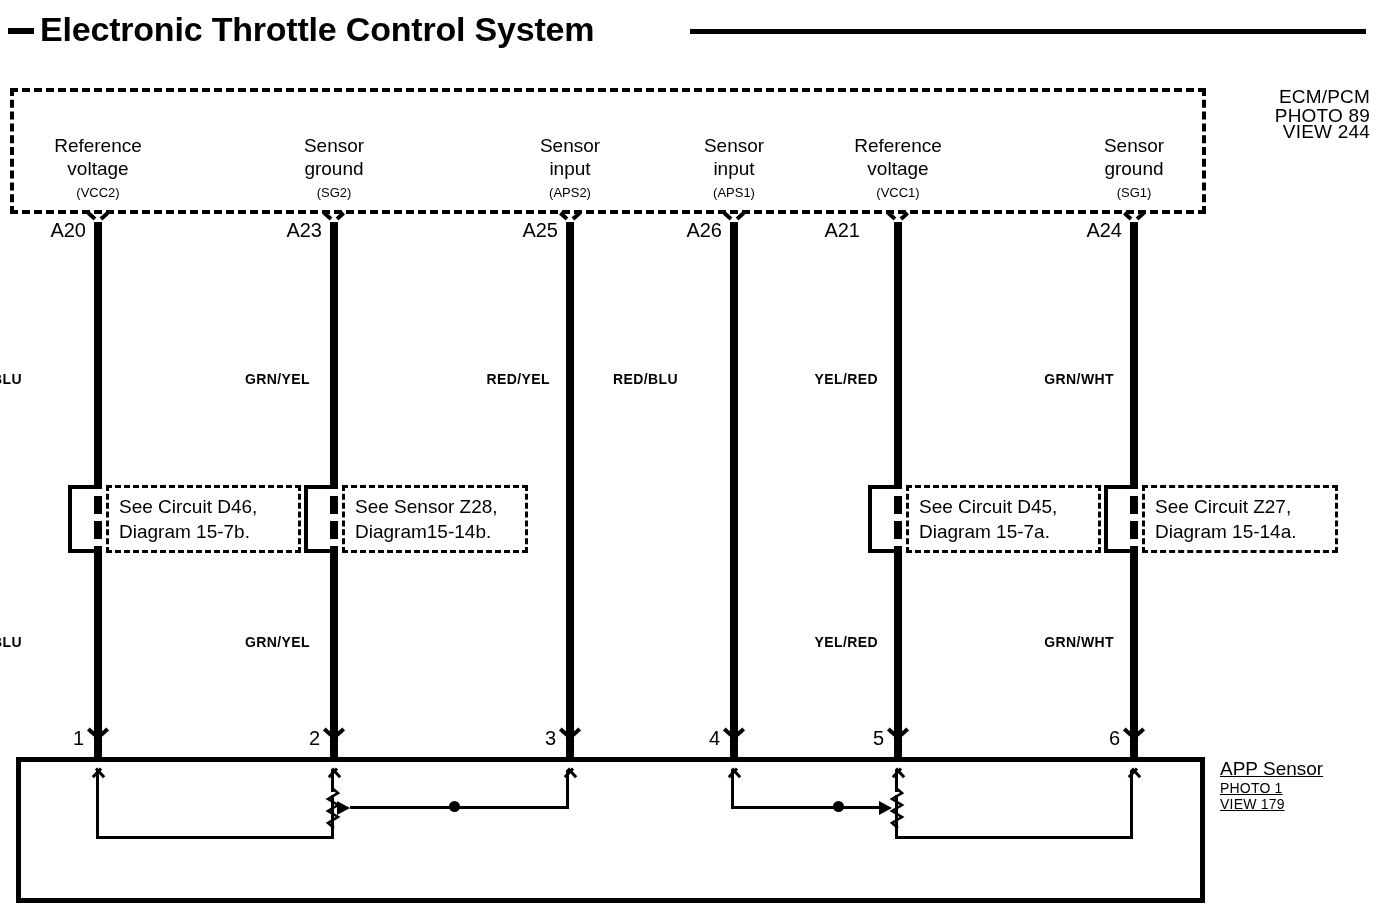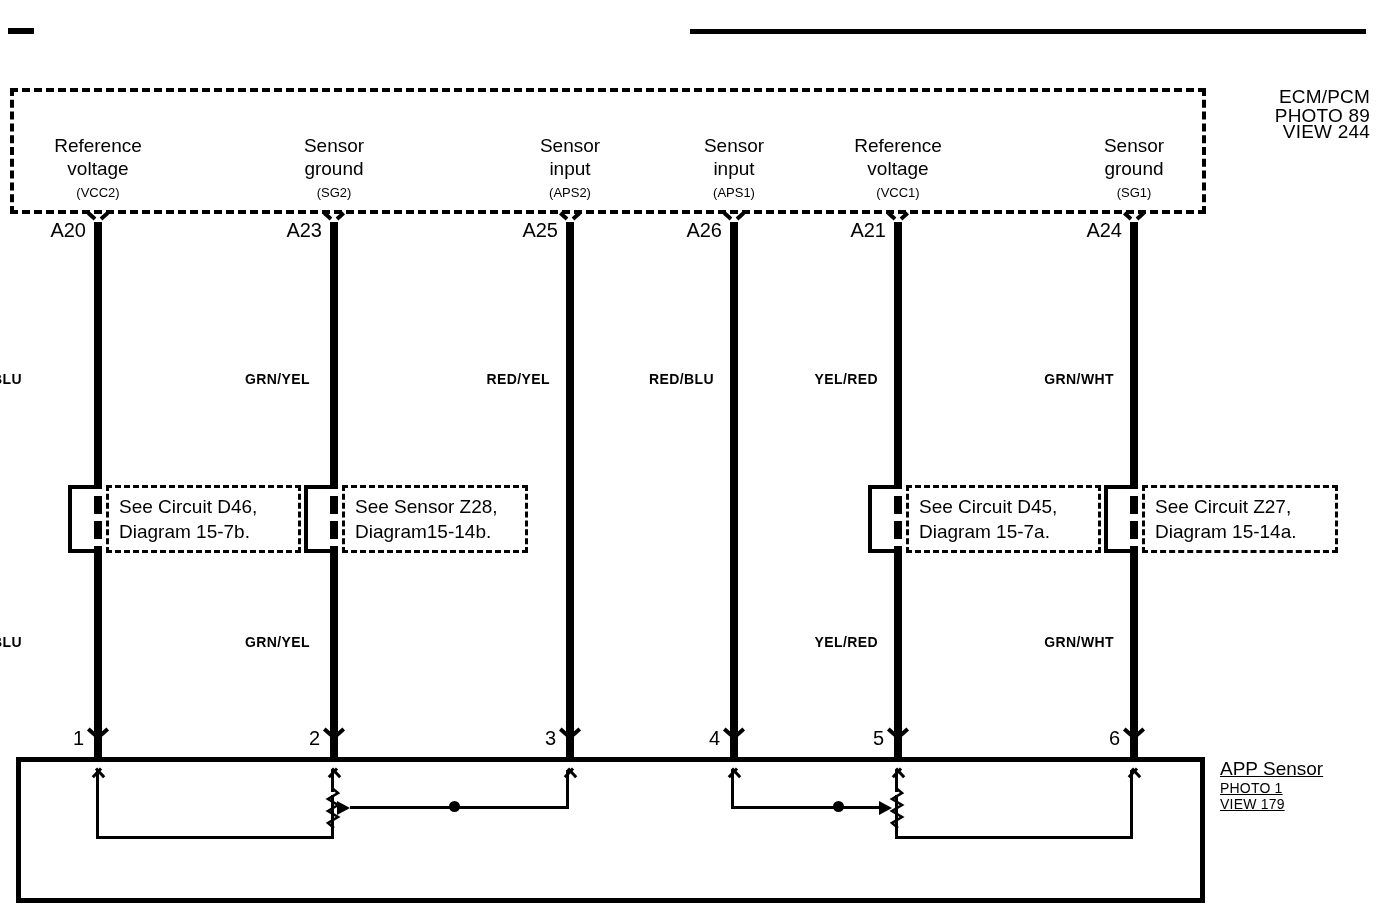--- a/index.html
+++ b/index.html
@@ -76,20 +76,21 @@
   
   .warr{position:absolute;width:0;height:0;border-top:7px solid transparent;
         border-bottom:7px solid transparent;}
   .warr.right{border-left:13px solid #000;}
 </style>
 </head>
 <body>
 
 <div class="abs" id="title-bar">
   <div class="abs" id="title-dash"></div>
+  <div class="abs" id="title-text">Electronic Throttle Control System</div>
   <div class="abs" id="title-rule"></div>
 </div>
 
 <div class="abs" id="ecm-box"></div>
 
 <div class="abs" id="ecm-label">
   <div class="big">ECM/PCM</div>
   <div class="sml">PHOTO 89</div>
   <div class="sml">VIEW 244</div>
 </div>
@@ -122,21 +123,21 @@
 <div class="abs ecm-port" style="left:1034px">
   <span>Sensor</span><br>
   <span>ground</span>
   <span class="code">(SG1)</span>
 </div>
 
 <div class="abs pin-top" style="left:26px">A20</div>
 <div class="abs pin-top" style="left:262px">A23</div>
 <div class="abs pin-top" style="left:498px">A25</div>
 <div class="abs pin-top" style="left:662px">A26</div>
-<div class="abs pin-top" style="left:826px">A21</div>
+<div class="abs pin-top" style="left:800px">A21</div>
 <div class="abs pin-top" style="left:1062px">A24</div>
 
 <div class="abs term" style="left:85px;top:214px">
     <div class="vL"></div>
     <div class="vR"></div>
     <div class="stem"></div>
   </div>
 <div class="abs term" style="left:321px;top:214px">
     <div class="vL"></div>
     <div class="vR"></div>
@@ -183,21 +184,21 @@
 <div class="abs wire" style="left:894px;top:546px;height:209px"></div>
 
 <div class="abs wire" style="left:1130px;top:240px;height:249px"></div>
 <div class="abs wire" style="left:1130px;top:496px;height:18px"></div>
 <div class="abs wire" style="left:1130px;top:521px;height:18px"></div>
 <div class="abs wire" style="left:1130px;top:546px;height:209px"></div>
 
 <div class="abs wcolor" style="left:-98px;top:371px">YEL/BLU</div>
 <div class="abs wcolor" style="left:190px;top:371px">GRN/YEL</div>
 <div class="abs wcolor" style="left:430px;top:371px">RED/YEL</div>
-<div class="abs wcolor" style="left:594px;top:371px">RED/BLU</div>
+<div class="abs wcolor" style="left:558px;top:371px">RED/BLU</div>
 <div class="abs wcolor" style="left:758px;top:371px">YEL/RED</div>
 <div class="abs wcolor" style="left:994px;top:371px">GRN/WHT</div>
 
 <div class="abs wcolor" style="left:-98px;top:634px">YEL/BLU</div>
 <div class="abs wcolor" style="left:190px;top:634px">GRN/YEL</div>
 <div class="abs wcolor" style="left:758px;top:634px">YEL/RED</div>
 <div class="abs wcolor" style="left:994px;top:634px">GRN/WHT</div>
 
 <div class="abs brk" style="left:68px;top:485px;width:26px;height:68px">
   <div class="bt"></div>

